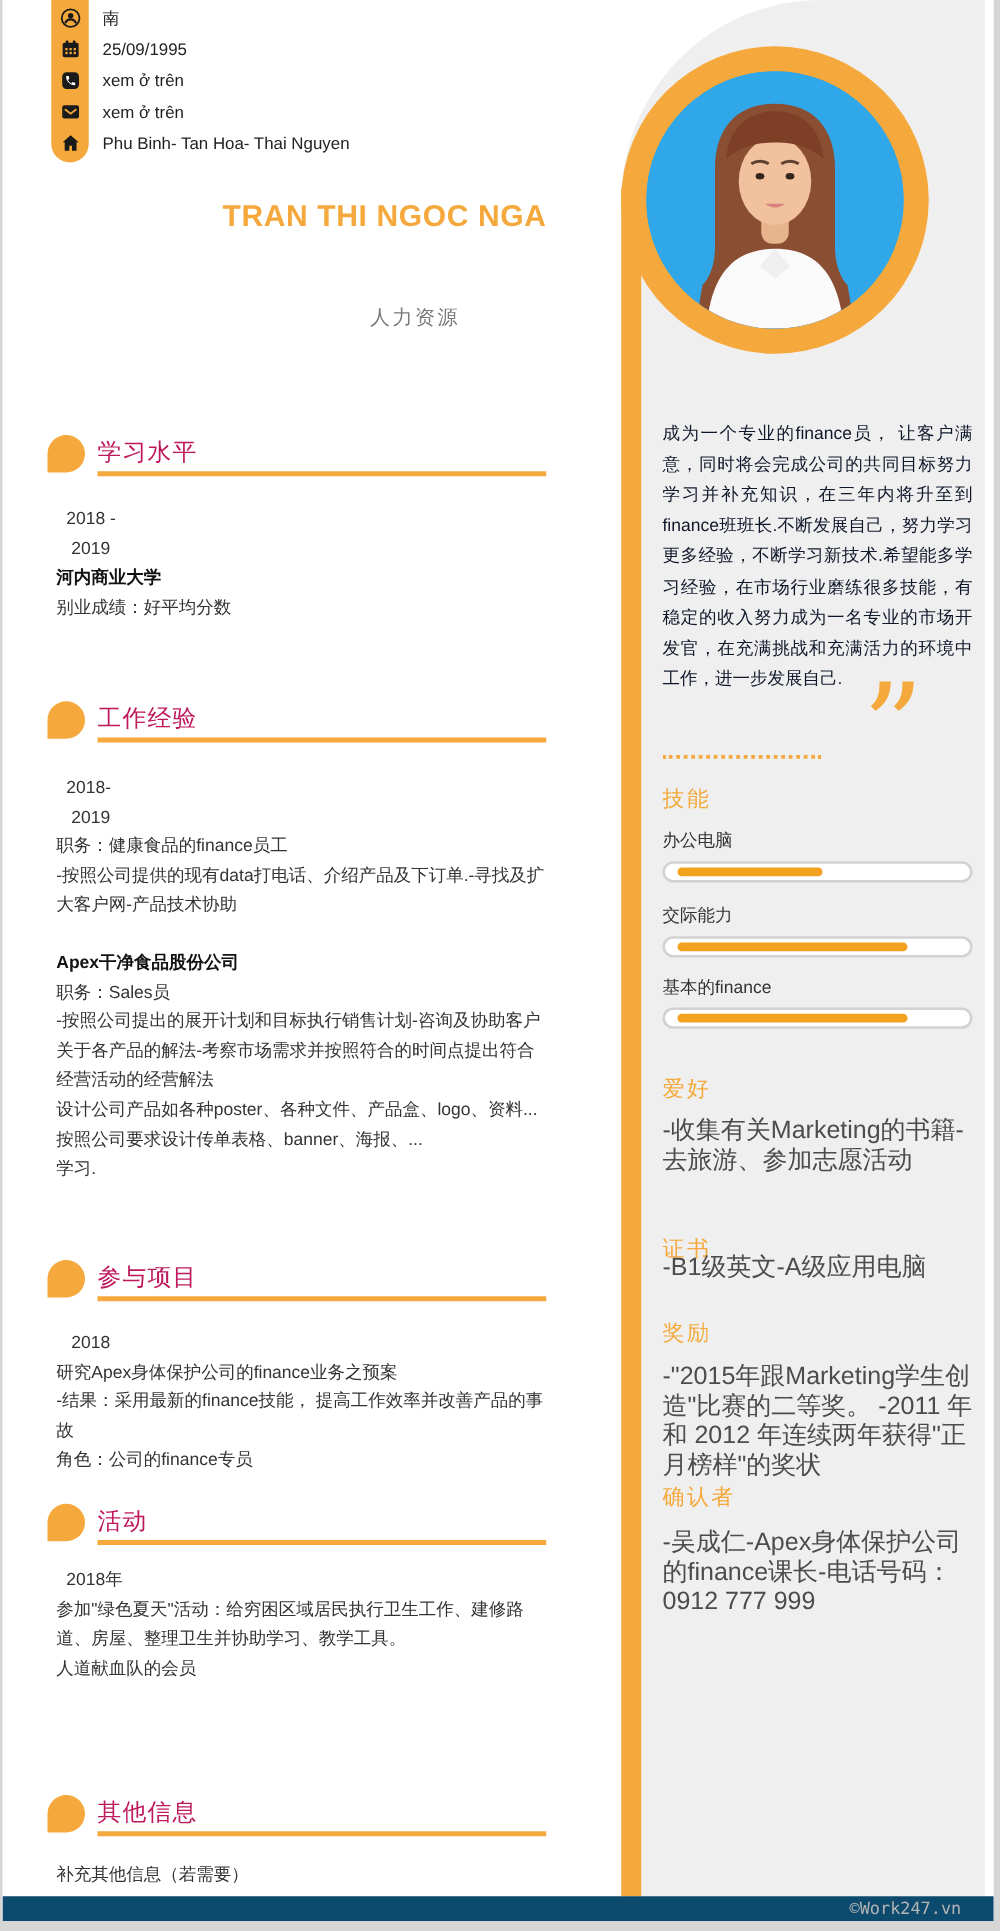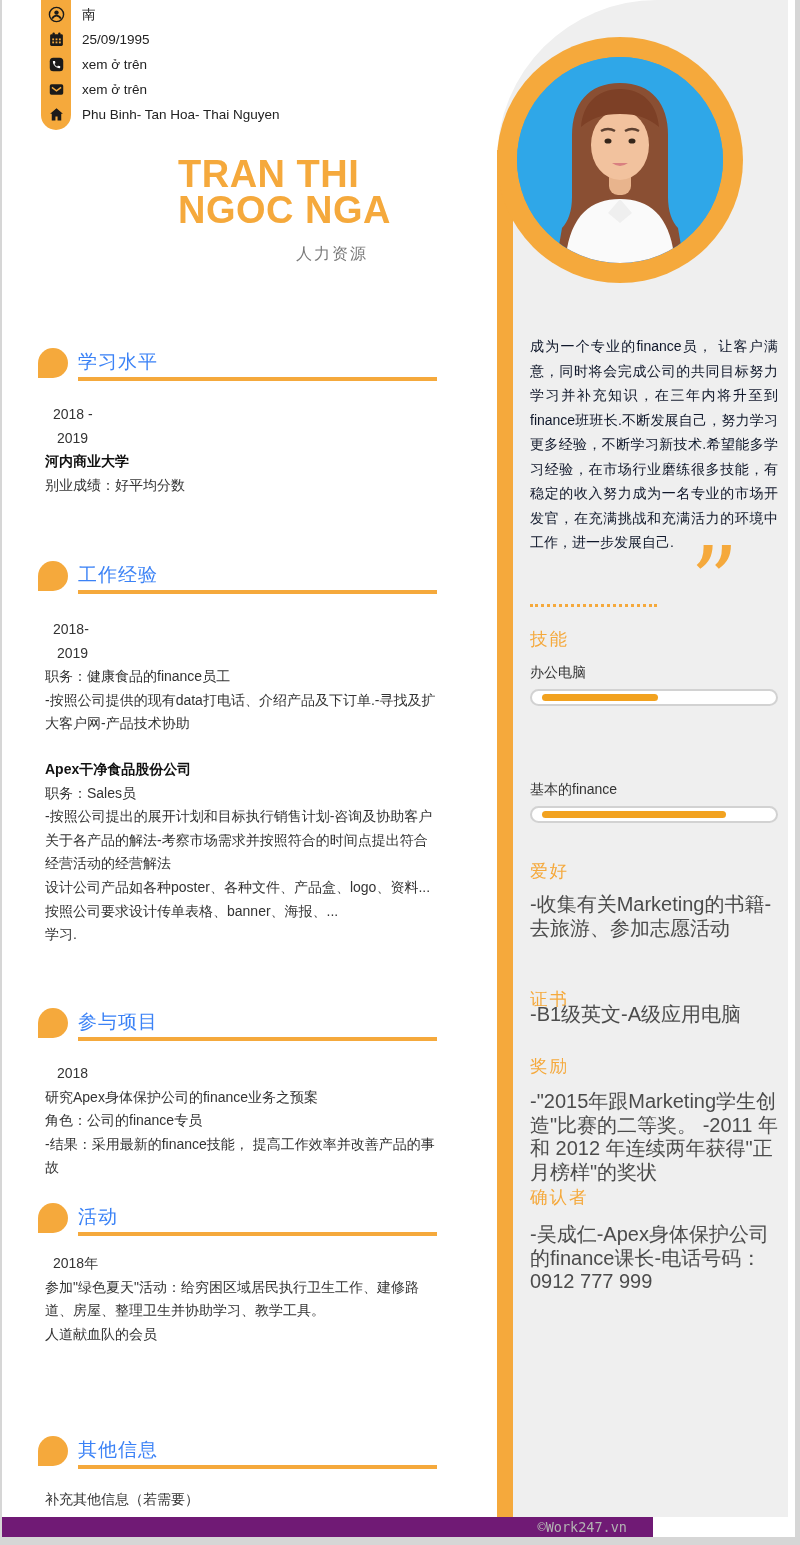--- a/index.html
+++ b/index.html
@@ -15,28 +15,28 @@
   .photo{position:absolute;left:20px;top:20px;width:206px;height:206px;border-radius:50%;overflow:hidden;background:#2FA7E8;}
 
   
   .pill{position:absolute;left:39px;top:0;width:30px;height:130px;background:#F5A93C;border-radius:0 0 15px 15px;}
   .contact{position:absolute;left:39px;top:2px;}
   .c-row{display:flex;align-items:center;height:25px;}
   .c-ic{width:30px;display:flex;justify-content:center;align-items:center;}
   .c-ic svg{width:17px;height:17px;}
   .c-lb{margin-left:11px;font-size:13.5px;color:#222;white-space:nowrap;}
 
-  .name{position:absolute;left:176px;top:156px;width:268px;font-size:38px;font-weight:bold;
+  .name{position:absolute;left:176px;top:156px;width:268px;font-size:24px;font-weight:bold;
         color:#F5A93C;line-height:36px;letter-spacing:.5px;}
   .subtitle{position:absolute;left:294px;top:244px;font-size:16px;color:#7a7a7a;letter-spacing:2px;}
 
   
   .sh{position:absolute;left:0;width:440px;height:34px;}
   .blob{position:absolute;left:36px;top:0;width:30px;height:30px;background:#F5A93C;border-radius:50% 50% 50% 0;}
-  .sec-title{position:absolute;left:76px;top:1px;font-size:19px;color:#3b82f6;letter-spacing:1px;}
+  .sec-title{position:absolute;left:76px;top:1px;font-size:19px;color:#be185d;letter-spacing:1px;}
   .sec-rule{position:absolute;left:76px;top:29px;width:359px;height:4px;background:#F5A93C;}
   .body{position:absolute;left:43px;width:394px;font-size:14px;color:#333;line-height:23.6px;}
   .body .pd{padding-left:8px;}
   .body .pd2{padding-left:12px;}
   .body .bold{font-weight:bold;color:#111;}
   .body .mt{margin-top:22px;}
 
   
   .obj{position:absolute;left:528px;top:334px;width:248px;font-size:14px;line-height:24.5px;
        color:#0f172a;text-align:justify;}
@@ -44,21 +44,21 @@
   .quote{position:absolute;left:688px;top:552px;font-size:95px;line-height:60px;color:#F5A93C;
          font-family:"DejaVu Serif",serif;}
   .rhead{position:absolute;left:528px;font-size:17.5px;color:#F5A93C;letter-spacing:2px;}
   .rtext{position:absolute;left:528px;width:248px;font-size:20px;line-height:23.5px;color:#4c4c4c;}
   .skill{position:absolute;left:528px;width:248px;}
   .skill .lb{font-size:14px;color:#333;margin-bottom:7px;}
   .track{box-sizing:border-box;width:248px;height:17px;background:#fff;border:2px solid #d2d2d2;
          border-radius:9px;padding:3px 10px;}
   .fill{height:7px;background:#F2A21F;border-radius:4px;}
 
-  .wm-bar{position:absolute;left:0;top:1517px;width:651px;height:20px;background:#701a75;
+  .wm-bar{position:absolute;left:0;top:1517px;width:793px;height:20px;background:#0c4a6e;
           text-align:right;box-sizing:border-box;padding-right:26px;}
   .wm{font-family:"DejaVu Sans Mono",monospace;font-size:13.5px;color:#b3b3b3;line-height:20px;}
 </style>
 </head>
 <body>
 
 <div class="page">
 
   <div class="gray-col"></div>
   <div class="stripe"></div>
@@ -173,22 +173,22 @@
   </div>
 
   <div class="sh" style="top:1008px">
     <div class="blob"></div>
     <div class="sec-title">参与项目</div>
     <div class="sec-rule"></div>
   </div>
   <div class="body" style="top:1062px">
     <div class="pd2">2018</div>
     <div>研究Apex身体保护公司的finance业务之预案</div>
+    <div>-结果：采用最新的finance技能， 提高工作效率并改善产品的事故</div>
     <div>角色：公司的finance专员</div>
-    <div>-结果：采用最新的finance技能， 提高工作效率并改善产品的事故</div>
   </div>
 
   <div class="sh" style="top:1203px">
     <div class="blob"></div>
     <div class="sec-title">活动</div>
     <div class="sec-rule"></div>
   </div>
   <div class="body" style="top:1252px">
     <div class="pd">2018年</div>
     <div>参加"绿色夏天"活动：给穷困区域居民执行卫生工作、建修路道、房屋、整理卫生并协助学习、教学工具。</div>
@@ -209,20 +209,26 @@
   <div class="quote">”</div>
 
   <div class="rhead" style="top:627px">技能</div>
 
   <div class="skill" style="top:664px">
     <div class="lb">办公电脑</div>
     <div class="track">
       <div class="fill" style="width: 52%;"></div>
     </div>
   </div>
+  <div class="skill" style="top:724px">
+    <div class="lb">交际能力</div>
+    <div class="track">
+      <div class="fill" style="width: 82%;"></div>
+    </div>
+  </div>
   <div class="skill" style="top:781px">
     <div class="lb">基本的finance</div>
     <div class="track">
       <div class="fill" style="width: 82%;"></div>
     </div>
   </div>
 
   <div class="rhead" style="top:859px">爱好</div>
   <div class="rtext" style="top:893px">-收集有关Marketing的书籍-去旅游、参加志愿活动</div>
 

